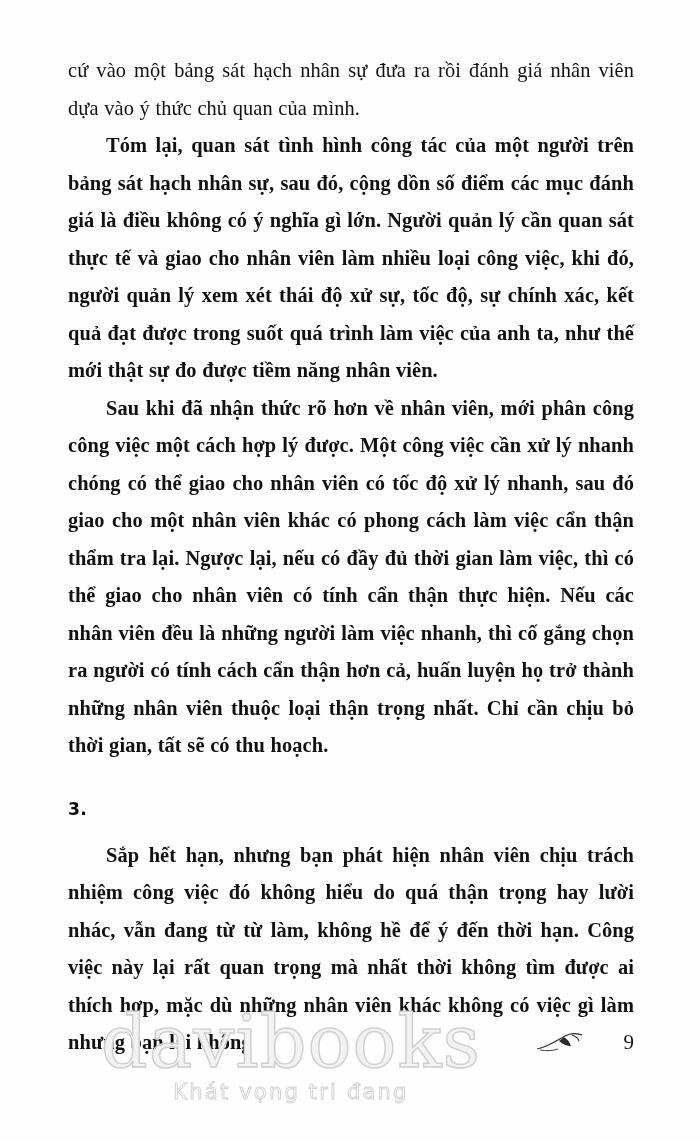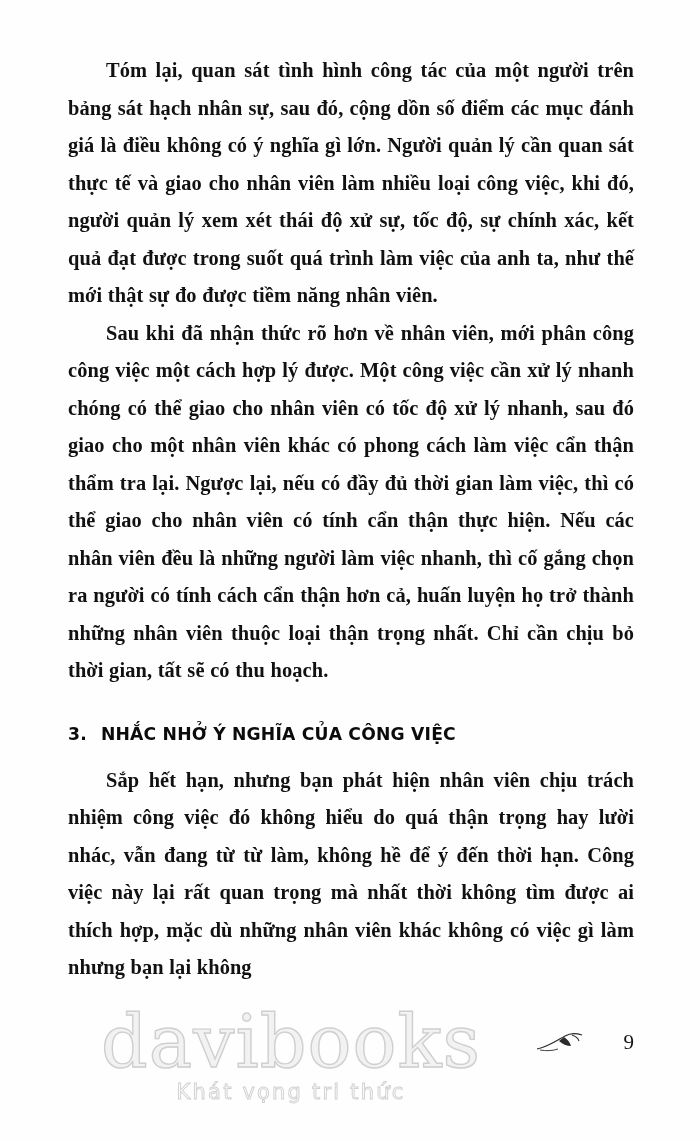--- a/index.html
+++ b/index.html
@@ -105,40 +105,40 @@
     height: 26px;
   }
 </style>
 </head>
 <body>
 
 <div class="page">
 
   <div class="content">
 
+    <p class="para">cứ vào một bảng sát hạch nhân sự đưa ra rồi đánh giá nhân viên dựa vào ý thức chủ quan của mình.</p>
     <p class="para indent">Tóm lại, quan sát tình hình công tác của một người trên bảng sát hạch nhân sự, sau đó, cộng dồn số điểm các mục đánh giá là điều không có ý nghĩa gì lớn. Người quản lý cần quan sát thực tế và giao cho nhân viên làm nhiều loại công việc, khi đó, người quản lý xem xét thái độ xử sự, tốc độ, sự chính xác, kết quả đạt được trong suốt quá trình làm việc của anh ta, như thế mới thật sự đo được tiềm năng nhân viên.</p>
     <p class="para indent">Sau khi đã nhận thức rõ hơn về nhân viên, mới phân công công việc một cách hợp lý được. Một công việc cần xử lý nhanh chóng có thể giao cho nhân viên có tốc độ xử lý nhanh, sau đó giao cho một nhân viên khác có phong cách làm việc cẩn thận thẩm tra lại. Ngược lại, nếu có đầy đủ thời gian làm việc, thì có thể giao cho nhân viên có tính cẩn thận thực hiện. Nếu các nhân viên đều là những người làm việc nhanh, thì cố gắng chọn ra người có tính cách cẩn thận hơn cả, huấn luyện họ trở thành những nhân viên thuộc loại thận trọng nhất. Chỉ cần chịu bỏ thời gian, tất sẽ có thu hoạch.</p>
 
     <h2 class="section-heading">
       <span class="num">3.</span>
-      <span class="title">NHẮC NHỞ Ý NGHĨA CỦA CÔNG VIỆC</span>
     </h2>
 
     <div class="block-gap"></div>
 
     <p class="para indent">Sắp hết hạn, nhưng bạn phát hiện nhân viên chịu trách nhiệm công việc đó không hiểu do quá thận trọng hay lười nhác, vẫn đang từ từ làm, không hề để ý đến thời hạn. Công việc này lại rất quan trọng mà nhất thời không tìm được ai thích hợp, mặc dù những nhân viên khác không có việc gì làm nhưng bạn lại không</p>
   </div>
 
   <svg class="footer-ornament" viewBox="0 0 54 26" xmlns="http://www.w3.org/2000/svg">
     <path d="M3 19 C14 17, 22 11, 31 6 C36 3, 42 3, 48 5" fill="none" stroke="#2b2b2b" stroke-width="1.2"></path>
     <path d="M30 7 C33 9, 36 12, 37 16 C33 16, 28 14, 25 11 Z" fill="#2b2b2b"></path>
     <path d="M38 5 C41 6, 44 8, 45 11" fill="none" stroke="#2b2b2b" stroke-width="1.1"></path>
     <path d="M6 20 C12 21, 18 21, 24 19" fill="none" stroke="#2b2b2b" stroke-width="0.9"></path>
   </svg>
 
   <div class="page-number">9</div>
 
   <div class="watermark">
     <div class="wm-main">davibooks</div>
-    <div class="wm-sub">Khát vọng tri thức</div>
+    <div class="wm-sub">Khát vọng tri đang</div>
   </div>
 
 </div>
 
 </body></html>

